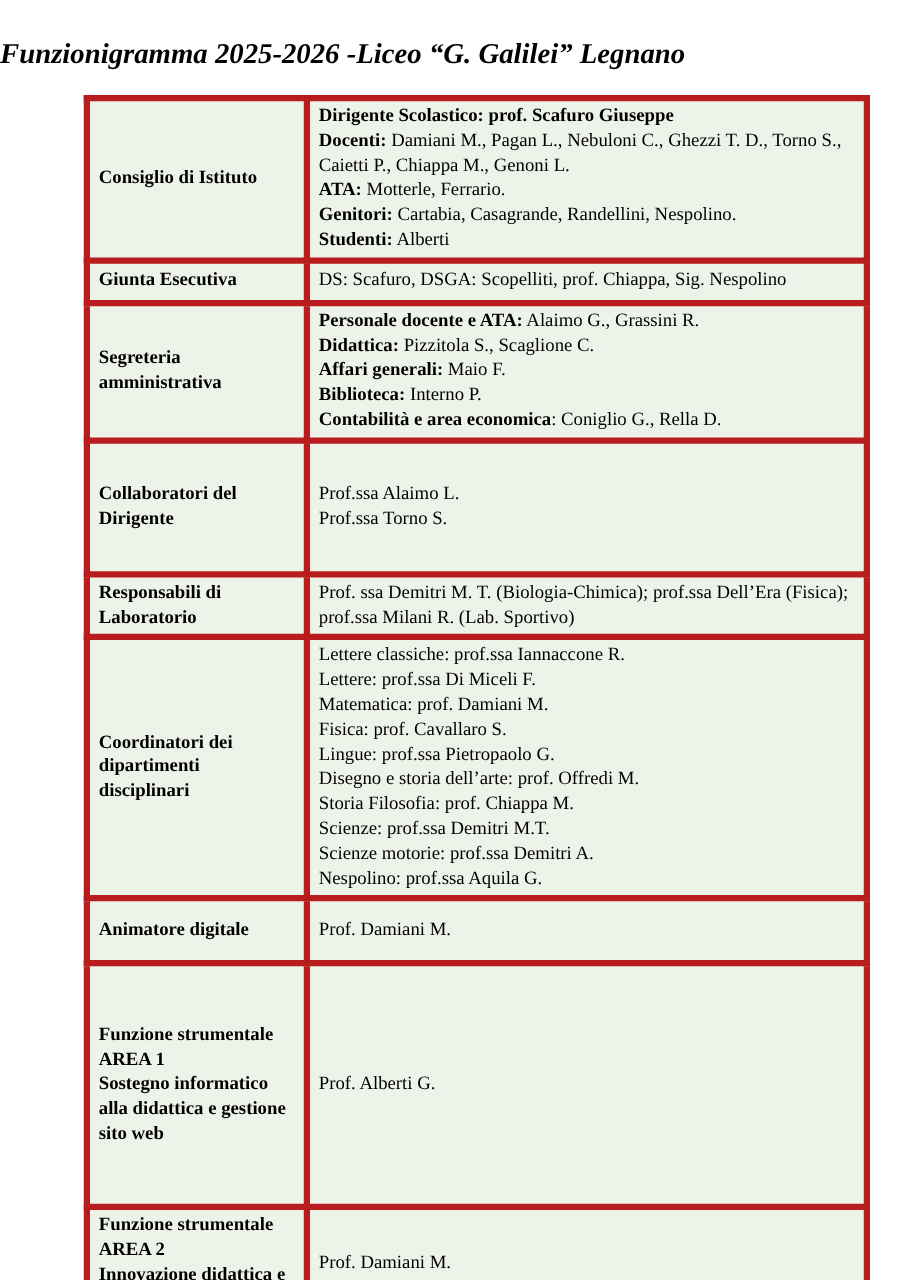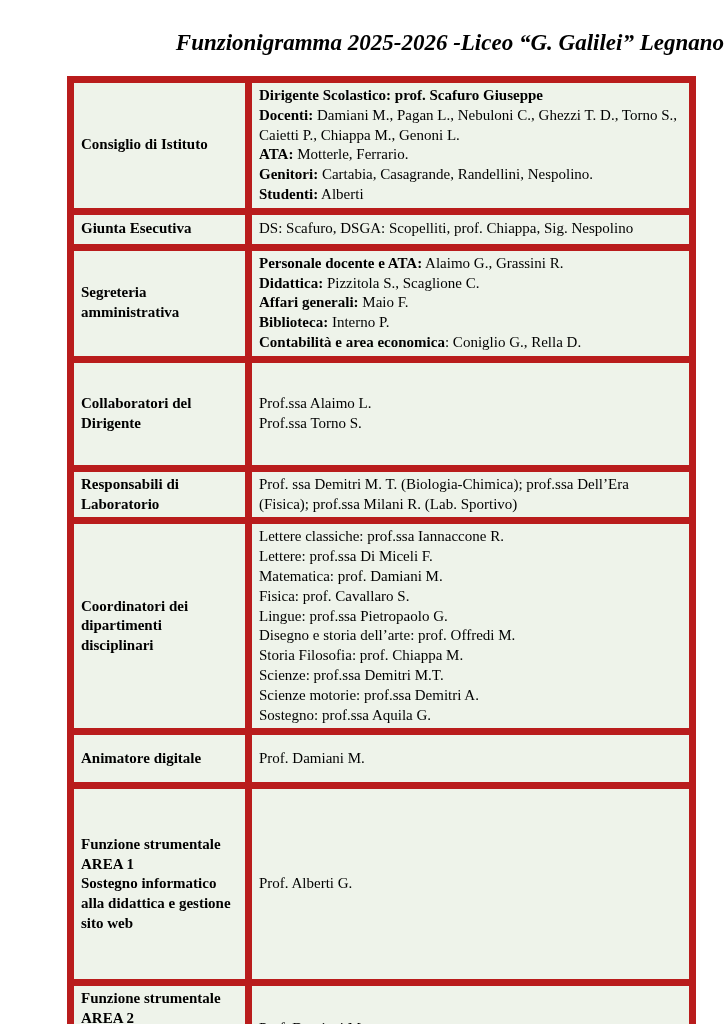--- a/index.html
+++ b/index.html
@@ -11,35 +11,35 @@
     width: 724px;
     min-height: 1024px;
     font-family: "Liberation Serif", serif;
     color: #000000;
   }
   .page {
     padding-top: 30px;
   }
   .doc-title {
     margin: 0 0 20px 0;
-    text-align: right;
+    text-align: left;
     font-size: 23px;
     font-weight: bold;
     font-style: italic;
     letter-spacing: 0px;
     font-family: "Liberation Serif", serif;
   }
   table.org-table {
     border-collapse: collapse;
     margin-left: 67px;
     width: 629px;
     table-layout: fixed;
   }
   table.org-table td {
-    border: 7px solid #b91c1c;
+    border: 5px solid #b91c1c;
     background: #eef3ea;
     vertical-align: middle;
     font-size: 15px;
     line-height: 1.32;
     padding: 3px 7px;
   }
   td.label-cell {
     width: 157px;
     font-weight: bold;
     white-space: pre-line;
@@ -118,21 +118,21 @@
           <td class="content-cell">
             <p><span>Lettere classiche: prof.ssa Iannaccone R.</span></p>
             <p><span>Lettere: prof.ssa Di Miceli F.</span></p>
             <p><span>Matematica: prof. Damiani M.</span></p>
             <p><span>Fisica: prof. Cavallaro S.</span></p>
             <p><span>Lingue: prof.ssa Pietropaolo G.</span></p>
             <p><span>Disegno e storia dell’arte: prof. Offredi M.</span></p>
             <p><span>Storia Filosofia: prof. Chiappa M.</span></p>
             <p><span>Scienze: prof.ssa Demitri M.T.</span></p>
             <p><span>Scienze motorie: prof.ssa Demitri A.</span></p>
-            <p><span>Sostegno: prof.ssa Aquila G.</span></p>
+            <p><span>Nespolino: prof.ssa Aquila G.</span></p>
           </td>
         </tr>
         <tr>
           <td class="label-cell">Animatore digitale</td>
           <td class="content-cell">
             <p><span>Prof. Damiani M.</span></p>
           </td>
         </tr>
         <tr>
           <td class="label-cell">Funzione strumentale

